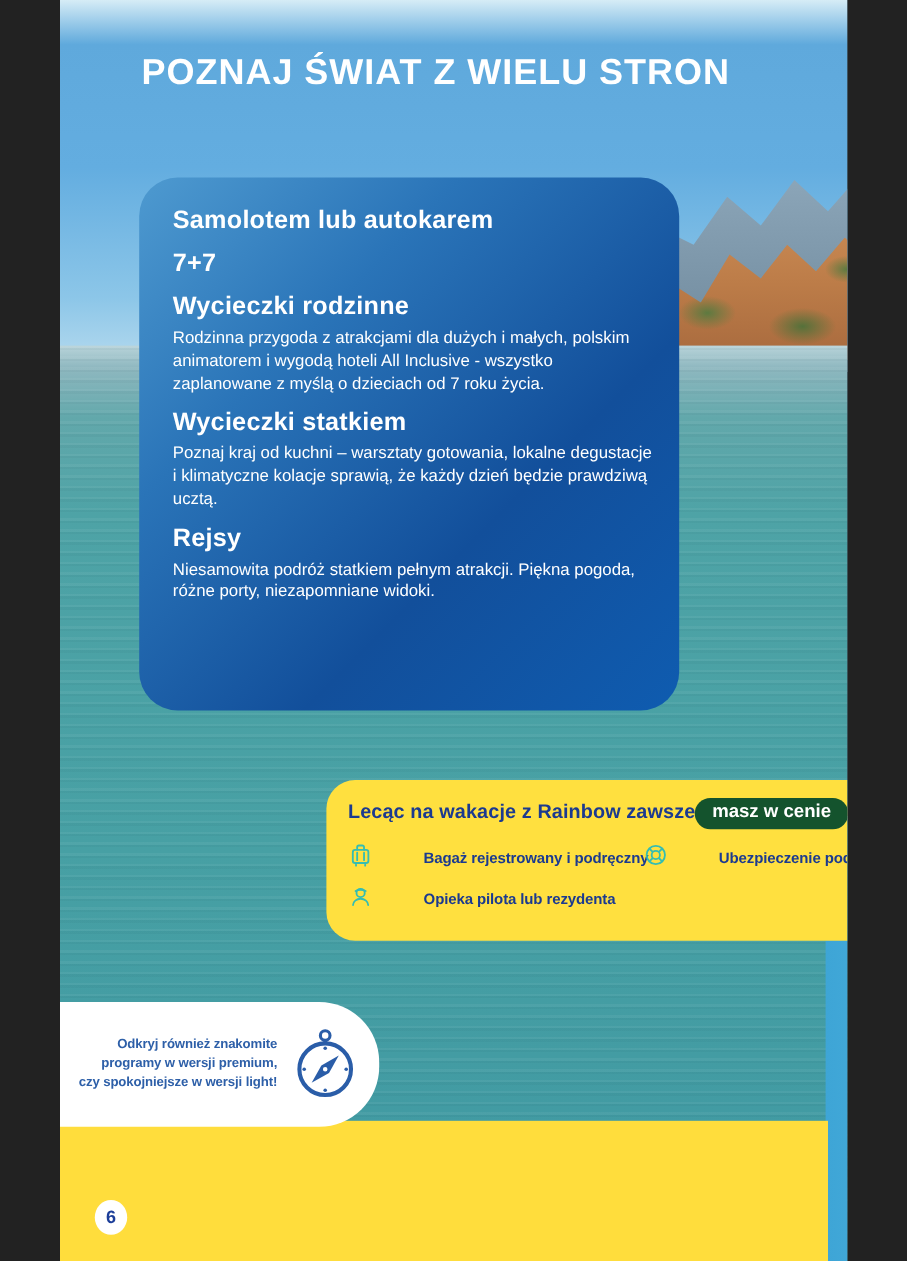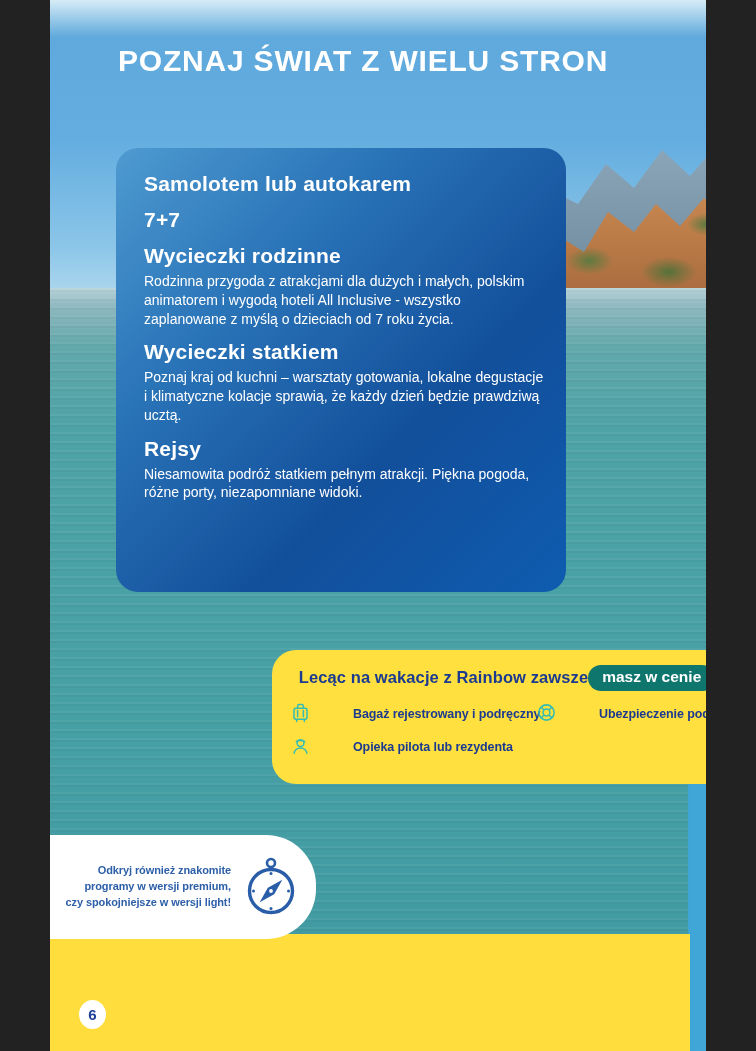--- a/index.html
+++ b/index.html
@@ -41,32 +41,32 @@
     clip-path:polygon(0px 0px,108px 0px,138px 28px,205px 50px,300px 76px,430px 98px,524px 116px,548px 148px,472px 156px,386px 146px,302px 162px,236px 178px,202px 248px,176px 348px,150px 458px,122px 552px,94px 616px,52px 648px,0px 656px);}
   .boat{left:698px;top:348px;width:56px;height:48px;}
   
   .panel-azure{left:638px;top:680px;width:118px;height:371px;
     background:linear-gradient(90deg,#3ea5d6 0%,#4db4e2 100%);}
   .panel-yellow-bottom{left:0;top:934px;width:640px;height:117px;background:#ffdd3c;}
   
   .title{left:68px;top:44px;width:600px;color:#ffffff;font-size:30px;font-weight:800;
     letter-spacing:0.8px;line-height:1.1;}
   
-  .blue-card{left:66px;top:148px;width:450px;height:444px;border-radius:22px;
+  .blue-card{left:66px;top:148px;width:450px;height:444px;border-radius:32px;
     background:linear-gradient(135deg,#4e9ad0 0%,#2a74b8 30%,#124f9b 65%,#0f5cb0 100%);
     padding:24px 18px 0 28px;color:#ffffff;}
   .blue-card h3{margin:12px 0 4px 0;font-size:21px;font-weight:700;letter-spacing:0.2px;}
   .blue-card .sec:first-child h3{margin-top:0;}
   .blue-card p{margin:0;font-size:14px;line-height:1.34;font-weight:400;max-width:402px;}
   
   .benefits{left:222px;top:650px;width:470px;height:134px;border-radius:24px;
     background:#ffe03f;padding:15px 18px 12px 18px;color:#1b3a90;}
-  .benefits-head{display:flex;align-items:center;justify-content:center;}
+  .benefits-head{display:flex;align-items:center;justify-content:flex-start;}
   .benefits-title{font-size:16.5px;font-weight:700;letter-spacing:0.1px;}
-  .benefits-badge{background:#0f766e;color:#ffffff;font-size:15.5px;font-weight:700;
+  .benefits-badge{background:#14532d;color:#ffffff;font-size:15.5px;font-weight:700;
     padding:4px 14px 6px 14px;border-radius:17px;line-height:1;}
   .benefits-grid{display:grid;grid-template-columns:246px auto;row-gap:8px;margin-top:11px;}
   .benefit{display:flex;align-items:center;gap:8px;}
   .benefit .lbl{font-size:12.5px;font-weight:700;white-space:nowrap;letter-spacing:-0.1px;padding-left:34px;}
   .benefit svg{flex:0 0 auto;}
   
   .callout{left:-34px;top:835px;width:300px;height:104px;background:#ffffff;
     border-radius:0 50px 50px 0;display:flex;align-items:center;justify-content:flex-end;
     gap:11px;padding-right:16px;}
   .callout-text{color:#2d5fa8;font-size:11px;font-weight:700;text-align:right;line-height:1.45;

